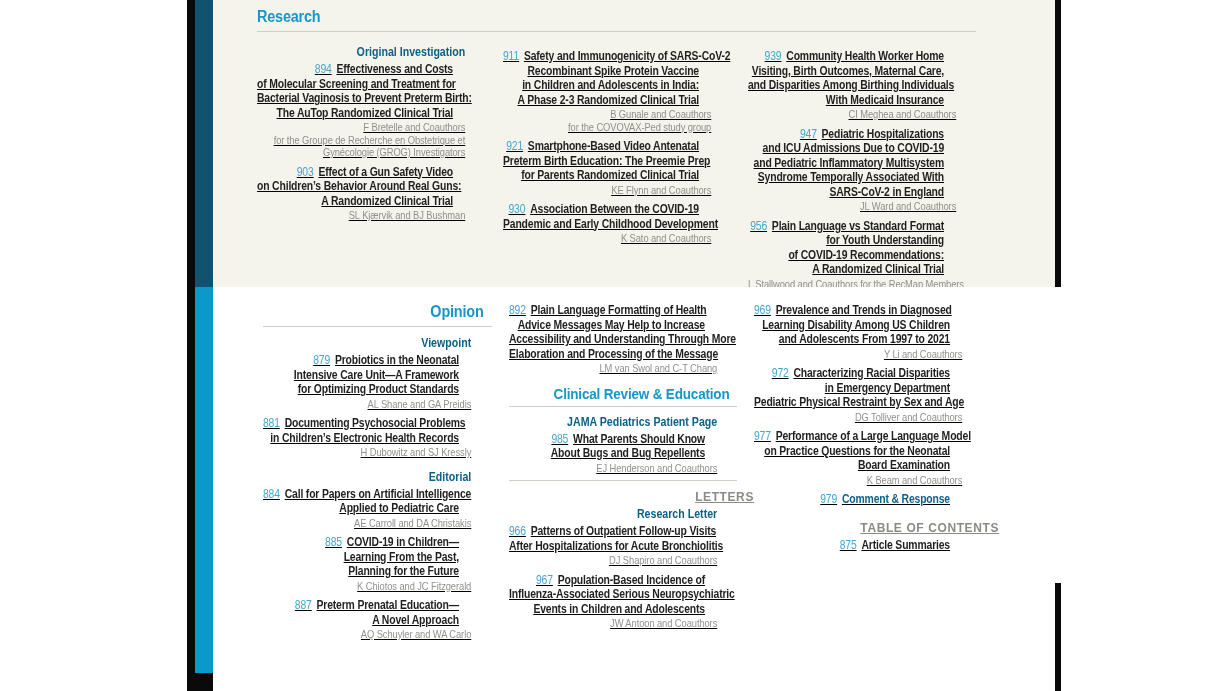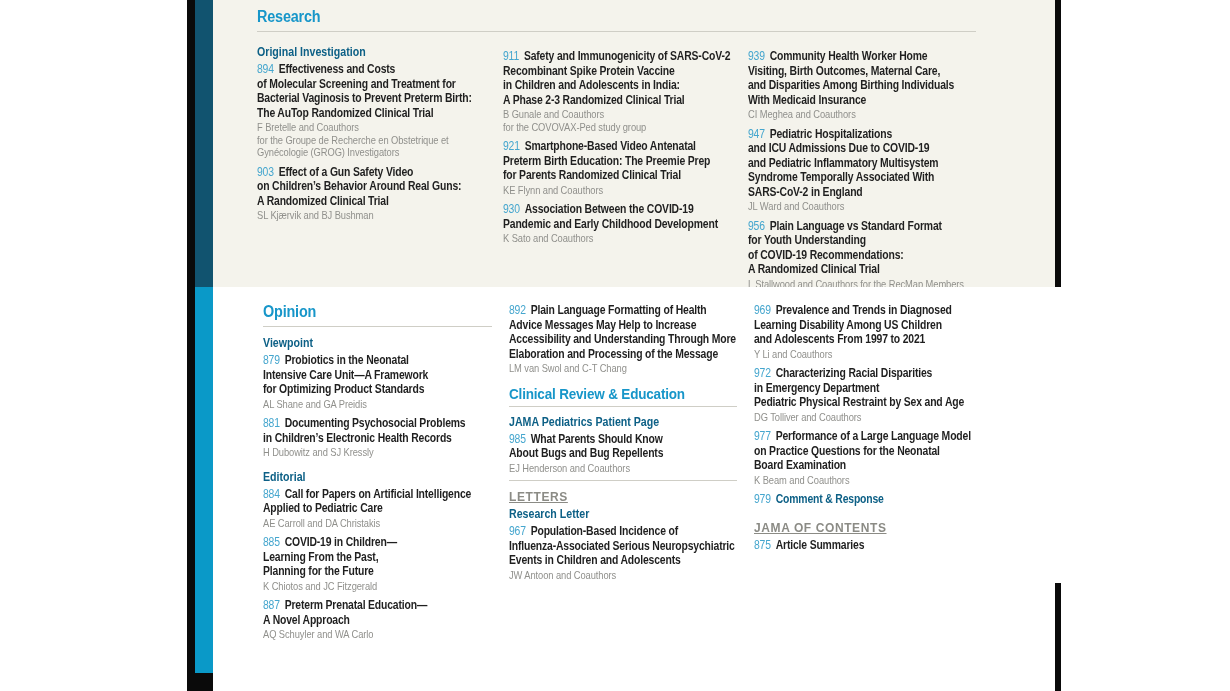--- a/index.html
+++ b/index.html
@@ -1,17 +1,17 @@
 <!DOCTYPE html>
 <html><head>
 <meta charset="utf-8">
 <style>
   html,body{margin:0;padding:0;background:#ffffff;}
   .canvas{position:relative;width:1230px;height:691px;background:#ffffff;overflow:hidden;
-          font-family:"Liberation Sans",sans-serif;-webkit-font-smoothing:antialiased;}
+          font-family:"Liberation Sans",sans-serif;text-align:right;-webkit-font-smoothing:antialiased;}
   .edge-bar{position:absolute;left:187px;top:0;width:8px;height:691px;background:#0a0a0a;}
   .stripe-dark{position:absolute;left:195px;top:0;width:18px;height:287px;background:#11536f;}
   .stripe-cyan{position:absolute;left:195px;top:287px;width:18px;height:386px;background:#0a99c8;}
   .stripe-end{position:absolute;left:195px;top:673px;width:18px;height:18px;background:#0a0a0a;}
   .right-edge{position:absolute;left:1055px;top:0;width:6px;height:691px;background:#0a0a0a;}
   .content{position:absolute;left:213px;top:0;width:842px;height:691px;background:#ffffff;}
   .band-research{position:absolute;left:0;top:0;width:842px;height:287px;background:#f4f3ec;}
   .band-opinion{position:absolute;left:6px;top:287px;width:842px;height:296px;background:#ffffff;}
   .col{position:absolute;top:37px;width:245px;margin-top:8px;}
   .c1{left:44px;} .c2{left:290px;} .c3{left:535px;}
@@ -19,21 +19,21 @@
   .band-research .c2,.band-research .c3{top:41px;}
   .sec-heading{margin:0;font-size:16px;font-weight:700;color:#1796c9;letter-spacing:-0.2px;
                transform:scaleX(0.9);transform-origin:0 0;white-space:pre;}
   .sec-heading.abs{position:absolute;left:44px;top:8px;}
   .rule{border:0;border-top:1px solid #cfcec6;height:0;margin:0;}
   .rule-full{position:absolute;left:44px;top:31px;width:719px;}
   .col-rule{margin:5px 0 9px 0;width:229px;}
   .kicker{font-size:12.5px;font-weight:700;color:#0d6086;line-height:15px;margin:0 0 2px 0;
           transform:scaleX(0.85);transform-origin:0 0;white-space:pre;}
   .group{margin-bottom:11px;}
-  .item{margin-bottom:6px;}
+  .item{margin-bottom:6px;text-decoration:underline;}
   .ititle{font-size:13px;font-weight:700;color:#1f1f1f;line-height:14.5px;letter-spacing:-0.2px;
           transform:scaleX(0.8);transform-origin:0 0;white-space:pre;cursor:pointer;}
   .num{color:#45a6ce;font-weight:400;padding-right:6px;}
   .authors{font-size:11px;color:#90908c;line-height:12.5px;margin-top:1px;letter-spacing:-0.1px;
            transform:scaleX(0.85);transform-origin:0 0;white-space:pre;}
   .sub-heading{margin:10px 0 4px 0;font-size:15px;font-weight:700;color:#1796c9;letter-spacing:-0.2px;
                transform:scaleX(0.9);transform-origin:0 0;white-space:pre;}
   .sub-rule{margin:4px 0 8px 0;width:228px;}
   .caps{font-size:12px;font-weight:700;color:#8b8b85;letter-spacing:0.6px;margin:9px 0 3px 0;white-space:pre;text-decoration:underline;}
   .link-title .t{color:#0d6086;}
@@ -180,20 +180,25 @@
         <div class="item">
           <div class="ititle"><span class="num">985</span><span class="t">What Parents Should Know
 About Bugs and Bug Repellents</span></div>
           <div class="authors">EJ Henderson and Coauthors</div>
         </div>
 
         <hr class="rule sub-rule">
         <div class="caps">LETTERS</div>
         <div class="kicker">Research Letter</div>
         <div class="item">
+          <div class="ititle"><span class="num">966</span><span class="t">Patterns of Outpatient Follow-up Visits
+After Hospitalizations for Acute Bronchiolitis</span></div>
+          <div class="authors">DJ Shapiro and Coauthors</div>
+        </div>
+        <div class="item">
           <div class="ititle"><span class="num">967</span><span class="t">Population-Based Incidence of
 Influenza-Associated Serious Neuropsychiatric
 Events in Children and Adolescents</span></div>
           <div class="authors">JW Antoon and Coauthors</div>
         </div>
       </div>
 
       <div class="col c3">
         <div class="item">
           <div class="ititle"><span class="num">969</span><span class="t">Prevalence and Trends in Diagnosed
@@ -211,21 +216,21 @@
           <div class="ititle"><span class="num">977</span><span class="t">Performance of a Large Language Model
 on Practice Questions for the Neonatal
 Board Examination</span></div>
           <div class="authors">K Beam and Coauthors</div>
         </div>
         <div class="item">
           <div class="ititle link-title"><span class="num">979</span><span class="t">Comment &amp; Response</span></div>
         </div>
 
         <div class="toc-block">
-          <div class="caps">JAMA OF CONTENTS</div>
+          <div class="caps">TABLE OF CONTENTS</div>
           <div class="item">
             <div class="ititle"><span class="num">875</span><span class="t">Article Summaries</span></div>
           </div>
         </div>
       </div>
 
     </div>
   </div>
 </div>
 

